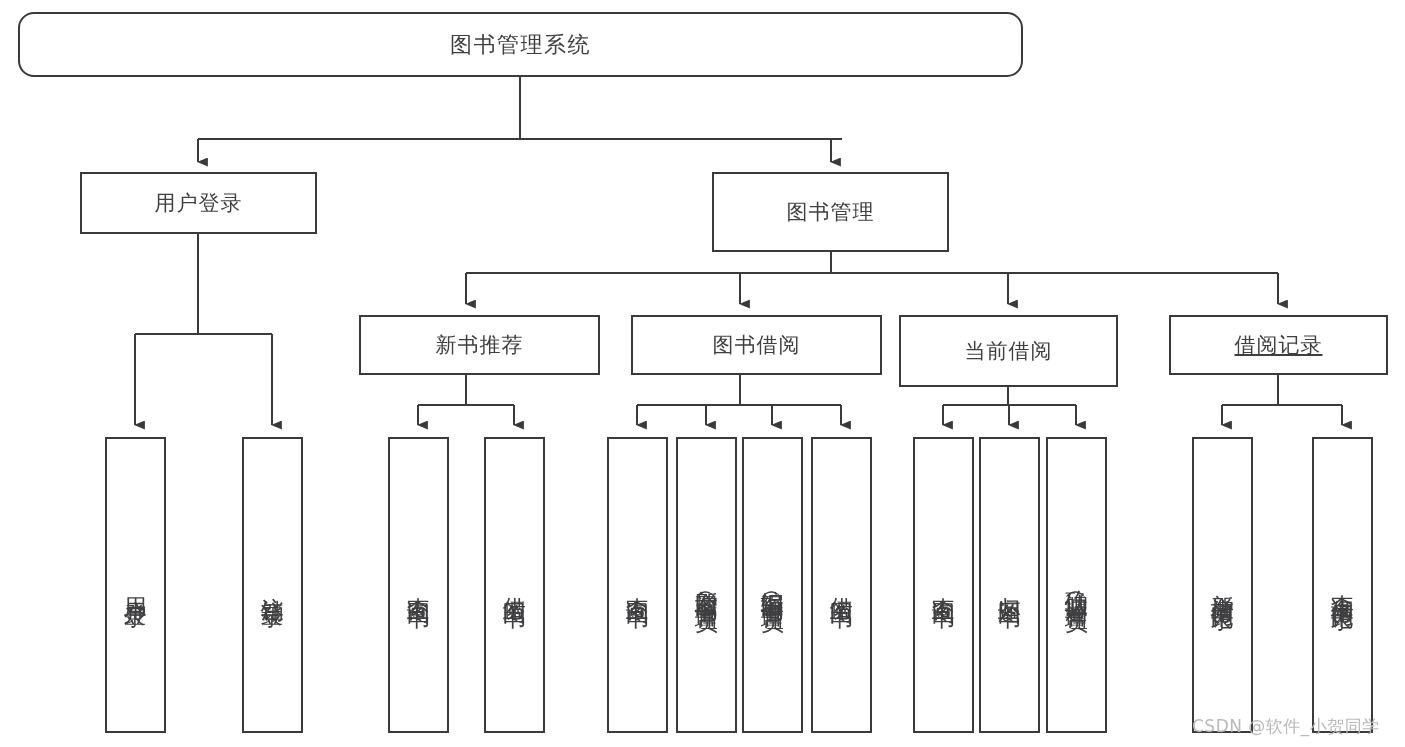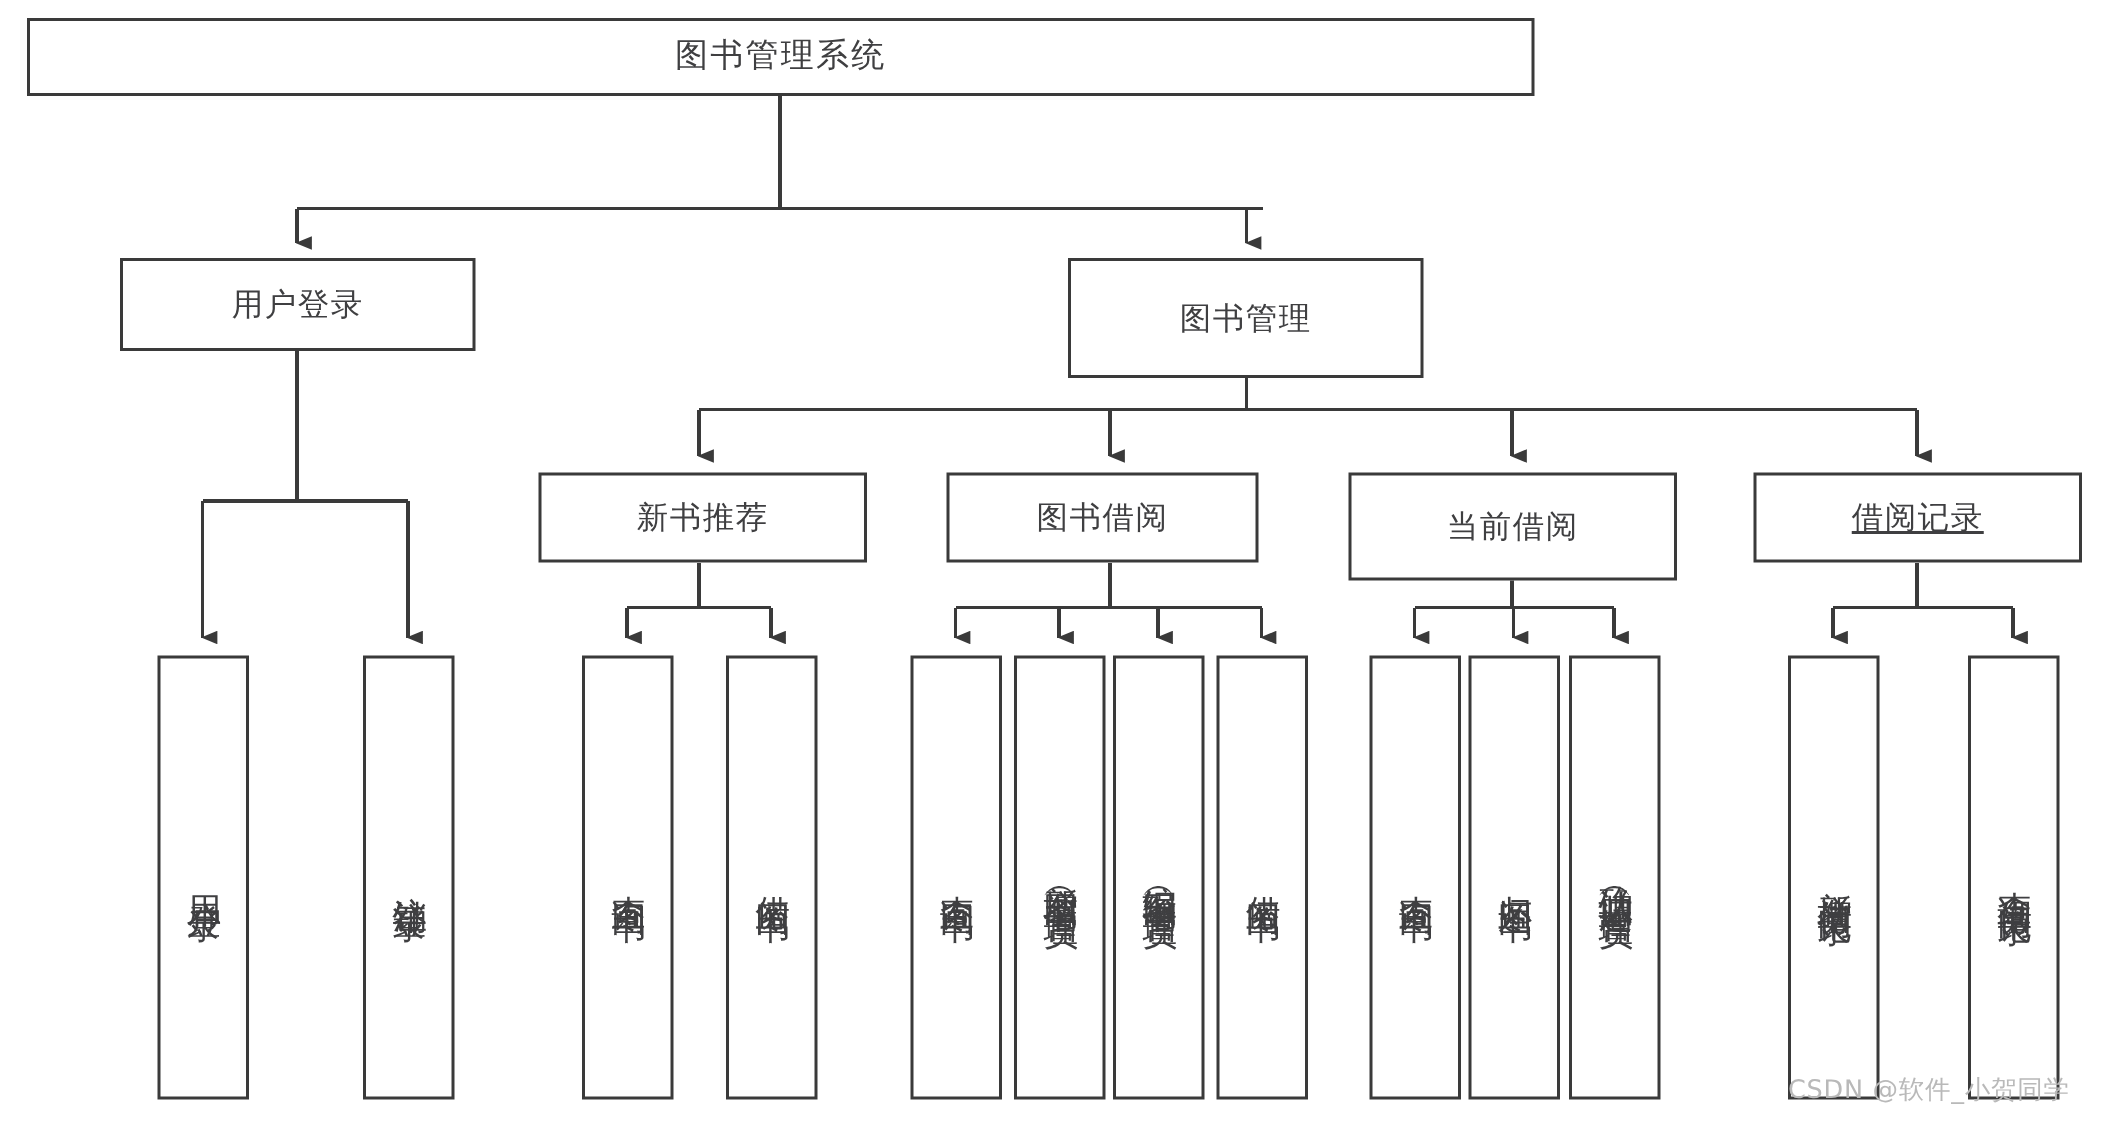--- a/index.html
+++ b/index.html
@@ -114,35 +114,35 @@
       <path d="M1009,405 L1009,425" marker-end="url(#arw)"></path>
       <path d="M1076,405 L1076,425" marker-end="url(#arw)"></path>
 
       <path d="M1278,375 L1278,405"></path>
       <path d="M1222,405 L1342,405"></path>
       <path d="M1222,405 L1222,425" marker-end="url(#arw)"></path>
       <path d="M1342,405 L1342,425" marker-end="url(#arw)"></path>
     </g>
   </svg>
 
-  <div class="node h root" style="left:18px;top:12px;width:1005px;height:52px;">
+  <div class="node h root" style="left:18px;top:12px;width:1005px;height:65px;border-radius:16px;">
     <span class="lbl">图书管理系统</span>
   </div>
 
   <div class="node h" style="left:80px;top:172px;width:237px;height:62px;">
     <span class="lbl">用户登录</span>
   </div>
   <div class="node h" style="left:712px;top:172px;width:237px;height:80px;">
     <span class="lbl">图书管理</span>
   </div>
 
-  <div class="node h" style="left:359px;top:315px;width:219px;height:60px;font-family:Liberation Serif, serif;">
+  <div class="node h" style="left:359px;top:315px;width:241px;height:60px;font-family:Liberation Serif, serif;">
     <span class="lbl">新书推荐</span>
   </div>
-  <div class="node h" style="left:631px;top:315px;width:208px;height:60px;">
+  <div class="node h" style="left:631px;top:315px;width:251px;height:60px;">
     <span class="lbl">图书借阅</span>
   </div>
   <div class="node h" style="left:899px;top:315px;width:219px;height:72px;">
     <span class="lbl">当前借阅</span>
   </div>
   <div class="node h" style="left:1169px;top:315px;width:219px;height:60px;text-decoration:underline;">
     <span class="lbl">借阅记录</span>
   </div>
 
   <div class="node v" style="left:105px;top:437px;width:61px;height:296px;">

